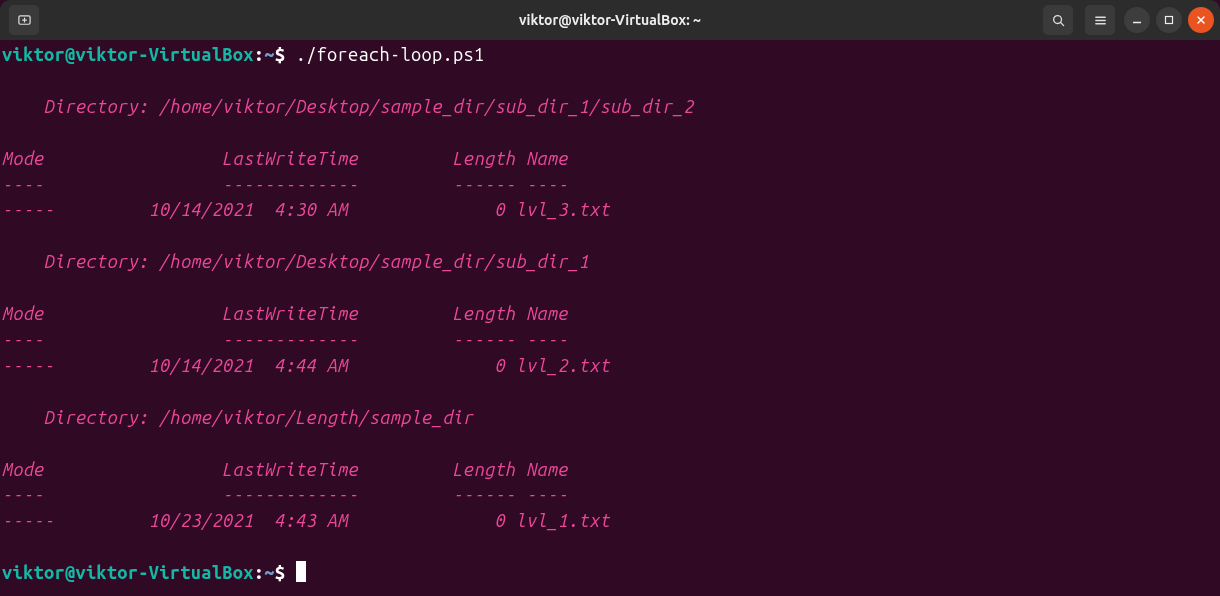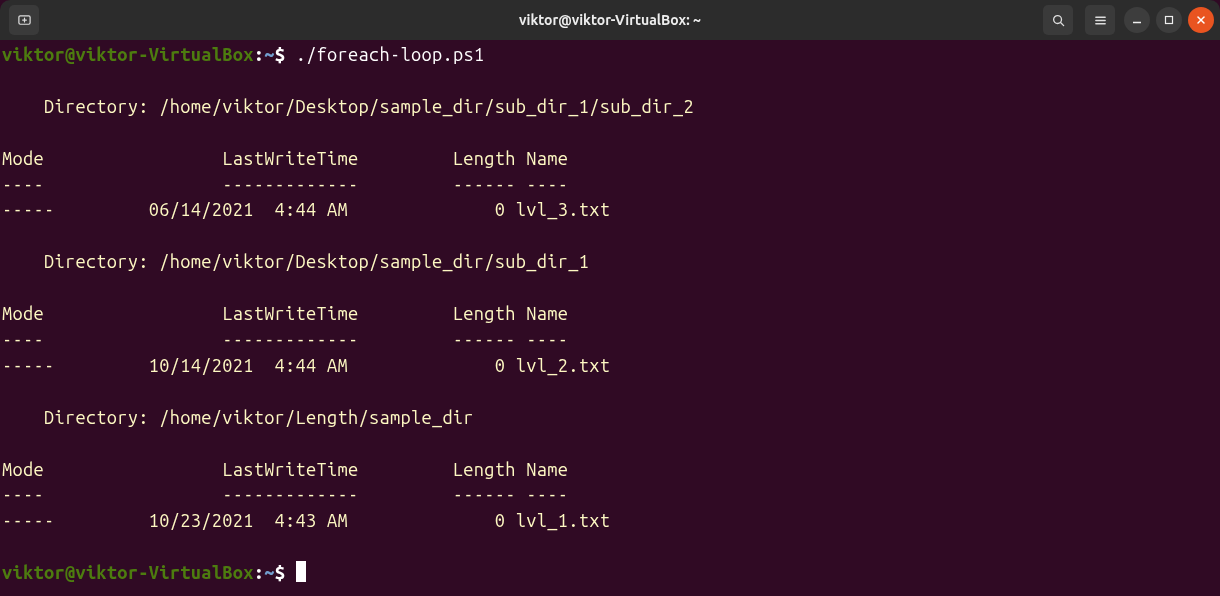--- a/index.html
+++ b/index.html
@@ -66,26 +66,26 @@
     .win-btn svg { width: 10px; height: 10px; }
     .terminal-body {
       padding: 2px 2px;
       color: #fff;
       font-size: 18.2px;
       letter-spacing: 0.3px;
       line-height: 25.9px;
       white-space: pre;
       font-family: 'Ubuntu Mono', 'DejaVu Sans Mono', 'Consolas', monospace;
     }
-    .prompt-user { color: #4d7c0f; font-weight: bold; }
+    .prompt-user { color: #14b8a6; font-weight: bold; }
     .prompt-colon { color: #fff; font-weight: bold; }
     .prompt-path { color: #729fcf; font-weight: bold; }
     .prompt-dollar { color: #fff; font-weight: bold; }
     .cmd { color: #fff; margin-top: 20px; }
-    .out { color: #fef9c3; }
+    .out { color: #ec4899; font-style: italic; }
     .cursor {
       display: inline-block;
       width: 10px;
       height: 21px;
       background: #fff;
       vertical-align: -3px;
     }
   </style>
 </head>
 <body>
@@ -132,21 +132,21 @@
     </div>
   </div>
 </div>
 
 <div class="terminal-body"><span class="prompt-user">viktor@viktor-VirtualBox</span><span class="prompt-colon">:</span><span class="prompt-path">~</span><span class="prompt-dollar">$</span><span class="cmd"> <span>./foreach-loop.ps1</span></span>
 <span class="out"></span>
 <span class="out"><span>    Directory: </span><span>/home/viktor/Desktop/sample_dir/sub_dir_1/sub_dir_2</span></span>
 <span class="out"></span>
 <span class="out">Mode                 LastWriteTime         Length Name</span>
 <span class="out">----                 -------------         ------ ----</span>
-<span class="out">-----         06/14/2021  4:44 AM              0 lvl_3.txt</span>
+<span class="out">-----         10/14/2021  4:30 AM              0 lvl_3.txt</span>
 <span class="out"></span>
 <span class="out"><span>    Directory: </span><span>/home/viktor/Desktop/sample_dir/sub_dir_1</span></span>
 <span class="out"></span>
 <span class="out">Mode                 LastWriteTime         Length Name</span>
 <span class="out">----                 -------------         ------ ----</span>
 <span class="out">-----         10/14/2021  4:44 AM              0 lvl_2.txt</span>
 <span class="out"></span>
 <span class="out"><span>    Directory: </span><span>/home/viktor/Length/sample_dir</span></span>
 <span class="out"></span>
 <span class="out">Mode                 LastWriteTime         Length Name</span>

